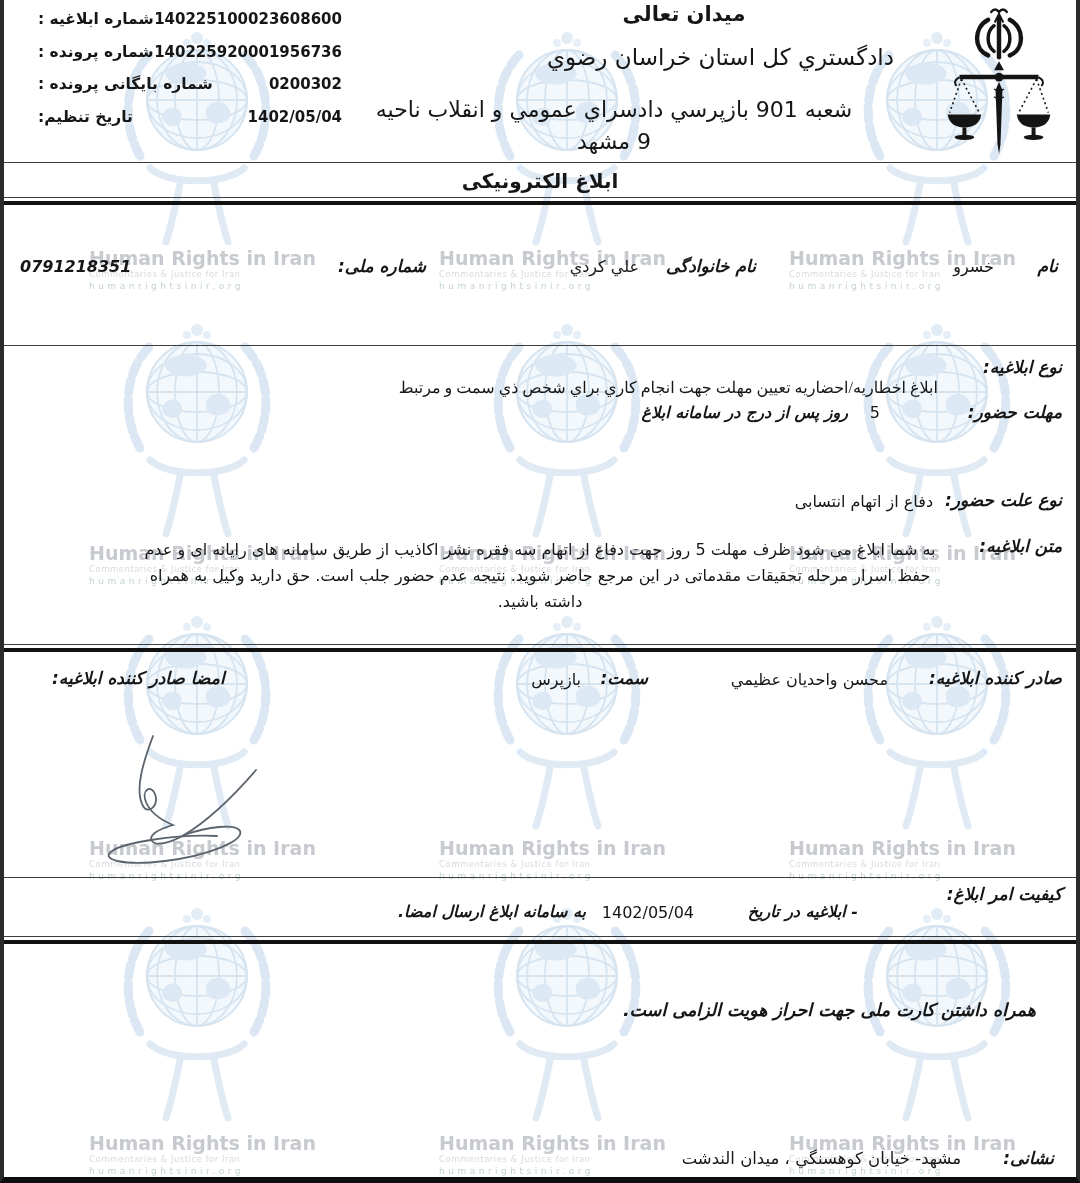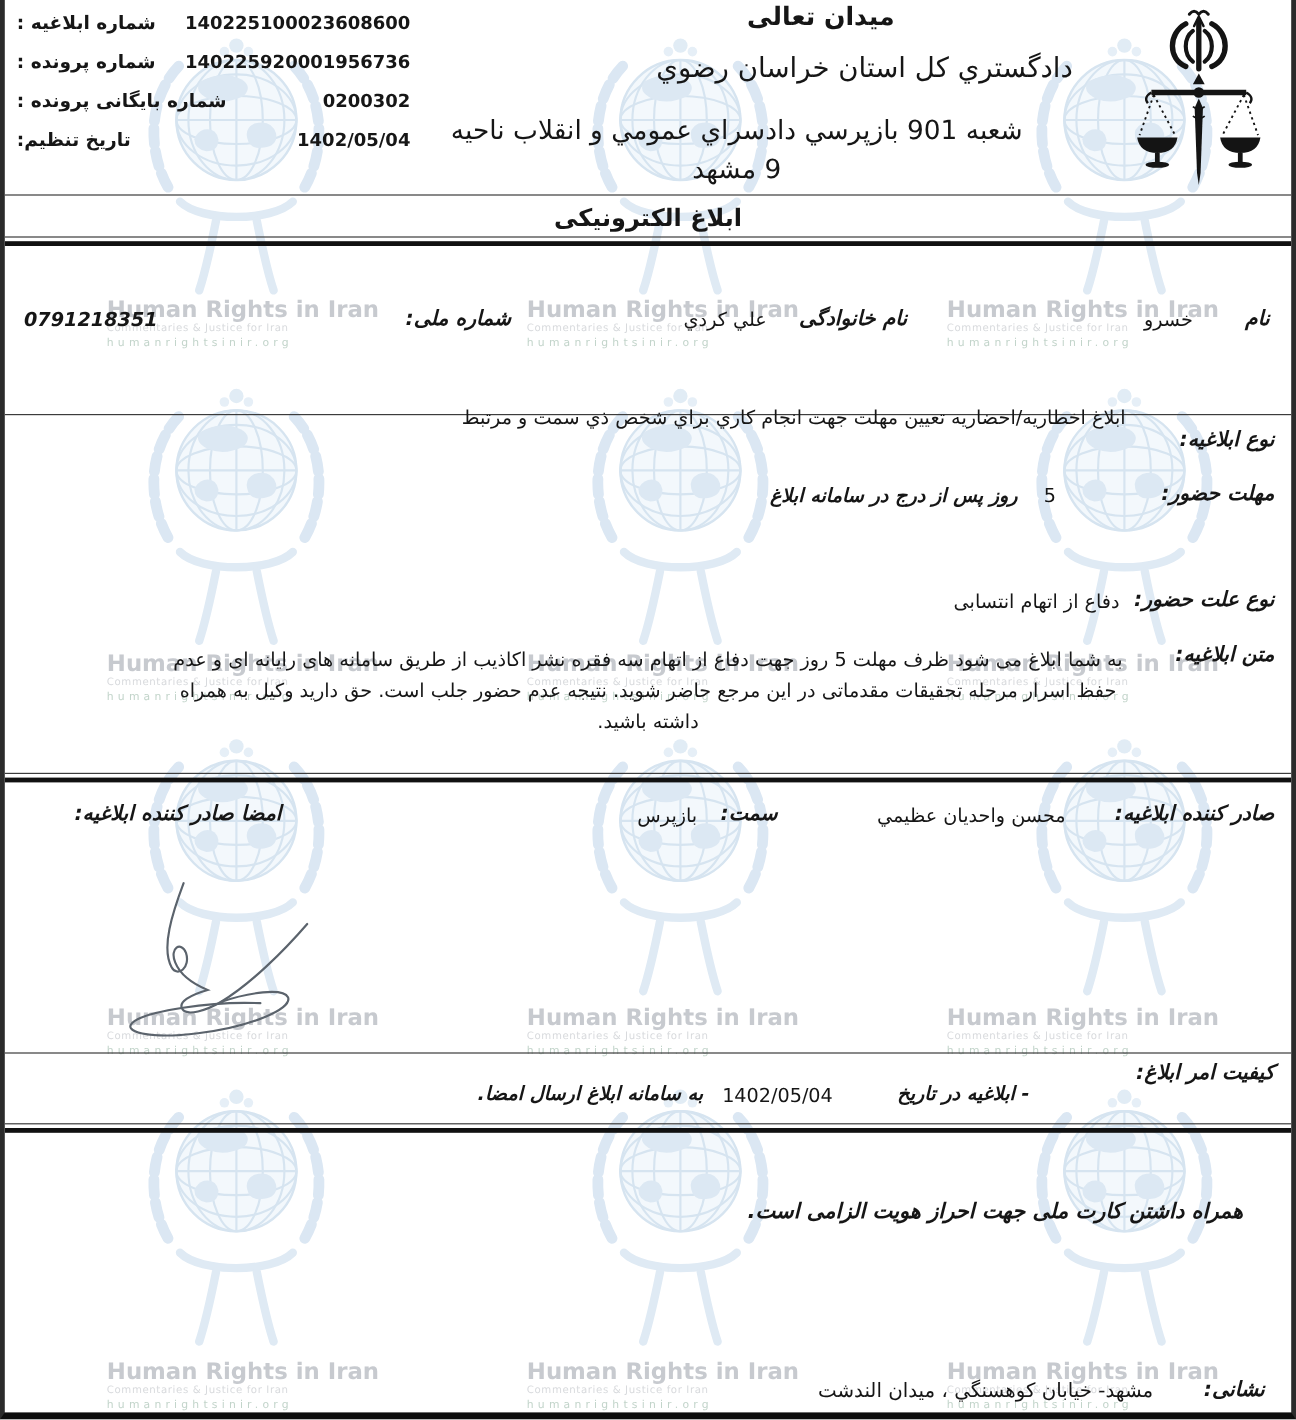--- a/index.html
+++ b/index.html
@@ -18,21 +18,21 @@
   .wm-text{position:absolute;direction:ltr;text-align:left;filter:blur(0.4px);line-height:1.15;white-space:nowrap;}
   .wm-t1{font-size:19px;font-weight:bold;color:#c7cacf;}
   .wm-t2{font-size:8.5px;color:#d8dadd;letter-spacing:.5px;}
   .wm-t3{font-size:9px;color:#c2d4ca;letter-spacing:3.5px;margin-top:1px;}
   
   .content{position:absolute;inset:0;z-index:2;}
   .rule-thin{position:absolute;left:0;right:0;height:0;border-top:1.5px solid #3c3c3c;}
   .rule-thick{position:absolute;left:0;right:0;background:#111;}
   
   .refs{position:absolute;top:10px;left:10px;width:328px;direction:rtl;}
-  .ref-row{display:flex;flex-direction:row-reverse;justify-content:space-between;align-items:baseline;margin-bottom:14.5px;}
+  .ref-row{display:flex;flex-direction:row-reverse;justify-content:space-between;align-items:baseline;margin-bottom:14.5px;margin-left:24px;}
   .ref-row .val{font-size:15px;font-weight:bold;direction:ltr;}
   .ref-row .lab{font-size:15.5px;font-weight:bold;}
   .hdr-besmele{position:absolute;top:2px;left:400px;width:560px;text-align:center;font-size:21px;font-weight:bold;}
   .hdr-org{position:absolute;top:44px;left:330px;width:560px;font-size:23px;}
   .hdr-branch{position:absolute;top:94px;left:370px;width:480px;text-align:center;font-size:22px;line-height:1.45;}
   .doc-title{position:absolute;top:169px;left:0;right:0;text-align:center;font-size:20px;font-weight:bold;}
   .logo{position:absolute;top:4px;left:940px;width:110px;height:158px;}
   
   .fs16{font-size:16px;} .fs17{font-size:17px;}
   .para{line-height:1.62;text-align:center;}
@@ -509,40 +509,40 @@
     <span class="abs b fs17" style="top:256px;right:18px;">نام</span>
     <span class="abs fs16" style="top:257px;right:82px;">خسرو</span>
     <span class="abs b fs17" style="top:256px;right:320px;">نام خانوادگی</span>
     <span class="abs fs16" style="top:257px;right:437px;">علي کردي</span>
     <span class="abs b fs17" style="top:256px;right:650px;">شماره ملی:</span>
     <span class="abs b fs16 ltr" style="top:257px;left:16px;">0791218351</span>
 
     <div class="rule-thin" style="top:345px;"></div>
 
     <span class="abs b fs17" style="top:357px;right:14px;">نوع ابلاغیه:</span>
-    <span class="abs fs16" style="top:338px;right:138px;">ابلاغ اخطاریه/احضاریه تعیین مهلت جهت انجام کاري براي شخص ذي سمت و مرتبط</span>
+    <span class="abs fs16" style="top:378px;right:138px;font-family:Liberation Serif, serif;">ابلاغ اخطاریه/احضاریه تعیین مهلت جهت انجام کاري براي شخص ذي سمت و مرتبط</span>
 
     <span class="abs b fs17" style="top:402px;right:14px;">مهلت حضور:</span>
     <span class="abs fs16 ltr" style="top:403px;right:196px;">5</span>
     <span class="abs b fs16" style="top:403px;right:228px;">روز پس از درج در سامانه ابلاغ</span>
 
     <span class="abs b fs17" style="top:490px;right:14px;">نوع علت حضور:</span>
     <span class="abs fs16" style="top:492px;right:143px;">دفاع از اتهام انتسابی</span>
 
     <span class="abs b fs17" style="top:536px;right:14px;text-align:right;">متن ابلاغیه:</span>
     <div class="abs fs16 para" style="top:537px;right:136px;width:800px;">به شما ابلاغ می شود ظرف مهلت 5 روز جهت دفاع از اتهام سه فقره نشر اکاذیب از طریق سامانه های رایانه ای و عدم حفظ اسرار مرحله تحقیقات مقدماتی در این مرجع حاضر شوید. نتیجه عدم حضور جلب است. حق دارید وکیل به همراه داشته باشید.</div>
 
     <div class="rule-thin" style="top:644px;"></div>
     <div class="rule-thick" style="top:648px;height:4px;"></div>
 
     <span class="abs b fs17" style="top:668px;right:14px;">صادر کننده ابلاغیه:</span>
     <span class="abs fs16" style="top:670px;right:188px;">محسن واحدیان عظیمي</span>
     <span class="abs b fs17" style="top:668px;right:428px;">سمت:</span>
     <span class="abs fs16" style="top:670px;right:495px;">بازپرس</span>
-    <span class="abs b fs17" style="top:668px;left:58px;">امضا صادر کننده ابلاغیه:</span>
+    <span class="abs b fs17" style="top:668px;left:48px;">امضا صادر کننده ابلاغیه:</span>
 
     <svg class="sig" width="175" height="135" viewBox="0 0 175 135">
       <g fill="none" stroke="#5b636c" stroke-width="1.8" stroke-linecap="round">
         <path d="M64 6 C 55 30 45 60 54 76 C 59 85 70 76 66 64 C 62 54 52 60 57 72 C 61 82 72 90 84 95 C 70 99 59 105 63 111 C 67 117 83 112 95 105 C 120 90 148 62 167 40"></path>
         <path d="M95 105 C 118 97 147 93 151 101 C 155 111 118 126 76 131 C 36 136 10 130 23 121 C 34 113 85 104 128 106"></path>
       </g>
     </svg>
 
     <div class="rule-thin" style="top:877px;"></div>
 

